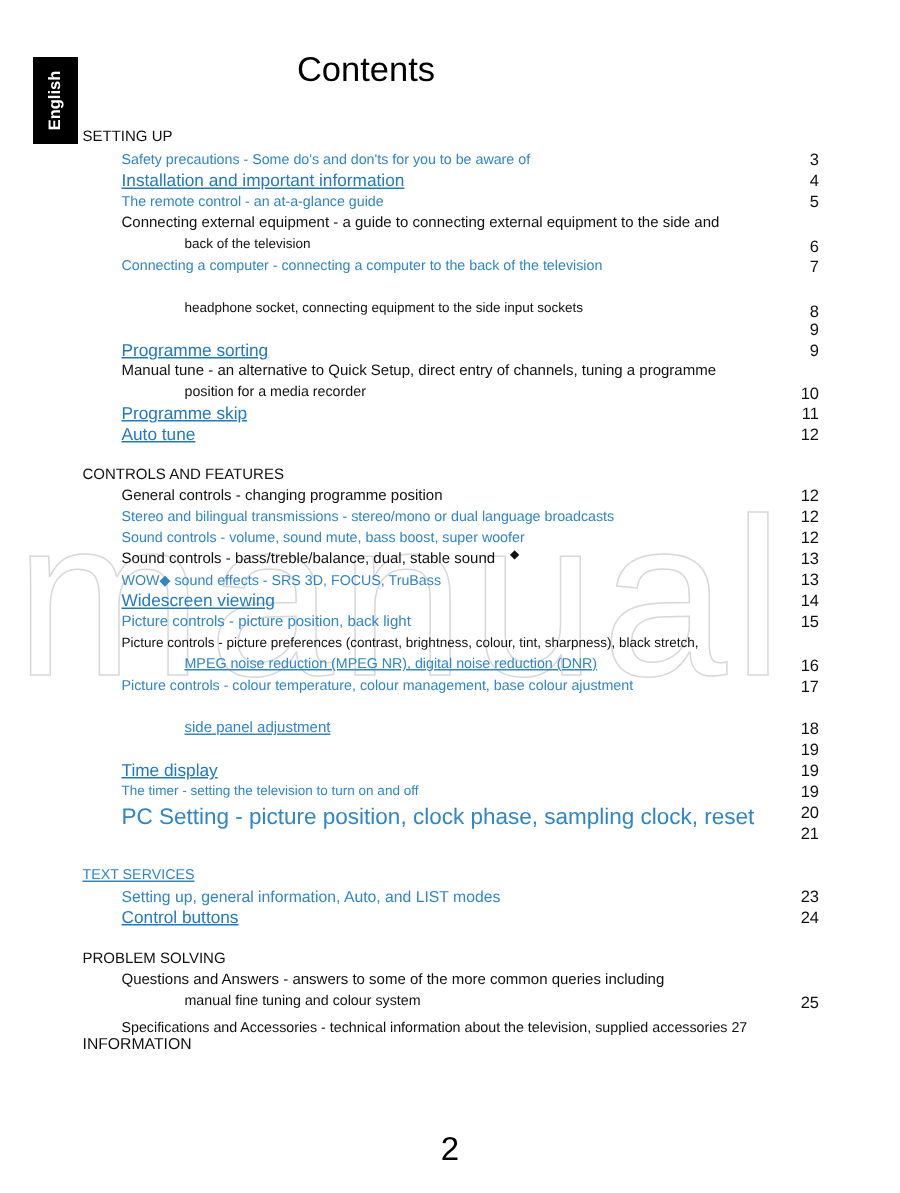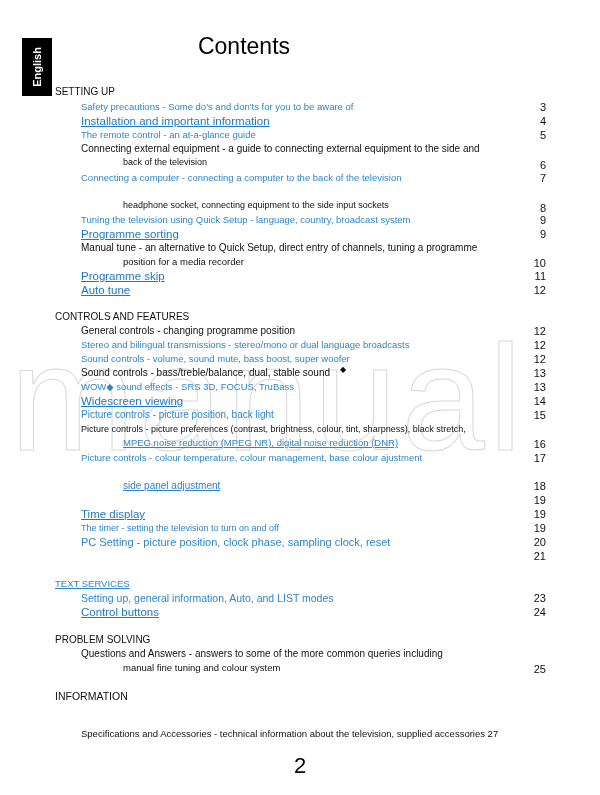--- a/index.html
+++ b/index.html
@@ -68,21 +68,20 @@
   </div>
   <div class="entry link" style="top:172px">
     <span class="txt">Connecting a computer - connecting a computer to the back of the television</span>
     <span class="pg">7</span>
   </div>
   <div class="entry two" style="top:186px">
     <span class="cont" style="font-size:9px">headphone socket, connecting equipment to the side input sockets</span>
     <span class="pg" style="top:16px">8</span>
   </div>
   <div class="entry link" style="top:214px">
-    <span class="txt">Tuning the television using Quick Setup - language, country, broadcast system</span>
     <span class="pg">9</span>
   </div>
   <div class="entry biglink" style="top:228px">
     <span class="txt">Programme sorting</span>
     <span class="pg">9</span>
   </div>
   <div class="entry two" style="top:242px">
     <span class="txt">Manual tune - an alternative to Quick Setup, direct entry of channels, tuning a programme</span>
     <span class="cont" style="font-size:9.5px">position for a media recorder</span>
     <span class="pg" style="top:15px">10</span>
@@ -145,21 +144,21 @@
   </div>
   <div class="entry biglink" style="top:508px">
     <span class="txt">Time display</span>
     <span class="pg">19</span>
   </div>
   <div class="entry link" style="top:522px">
     <span class="txt" style="font-size:9px">The timer - setting the television to turn on and off</span>
     <span class="pg">19</span>
   </div>
   <div class="entry link" style="top:536px">
-    <span class="txt" style="font-size:11px">PC Setting - picture position, clock phase, sampling clock, reset</span>
+    <span class="txt" style="font-size:15px">PC Setting - picture position, clock phase, sampling clock, reset</span>
     <span class="pg">20</span>
   </div>
   <div class="entry link" style="top:550px">
     <span class="pg">21</span>
   </div>
 
   <div class="sec-head link" style="top:578px; font-size:9.5px">TEXT SERVICES</div>
 
   <div class="entry link" style="top:592px">
     <span class="txt" style="font-size:10.5px">Setting up, general information, Auto, and LIST modes</span>
@@ -173,18 +172,18 @@
   <div class="sec-head" style="top:634px">PROBLEM SOLVING</div>
 
   <div class="entry two" style="top:648px">
     <span class="txt">Questions and Answers - answers to some of the more common queries including</span>
     <span class="cont" style="font-size:9.5px">manual fine tuning and colour system</span>
     <span class="pg" style="top:15px">25</span>
   </div>
 
   <div class="sec-head" style="top:690px; font-size:10.5px">INFORMATION</div>
 
-  <div class="entry" style="top:728px; width:500px">
+  <div class="entry" style="top:680px; width:500px">
     <span class="txt" style="font-size:9.5px">Specifications and Accessories - technical information about the television, supplied accessories 27</span>
   </div>
 </div>
 
 <div class="page-num">2</div>
 
 </body></html>

